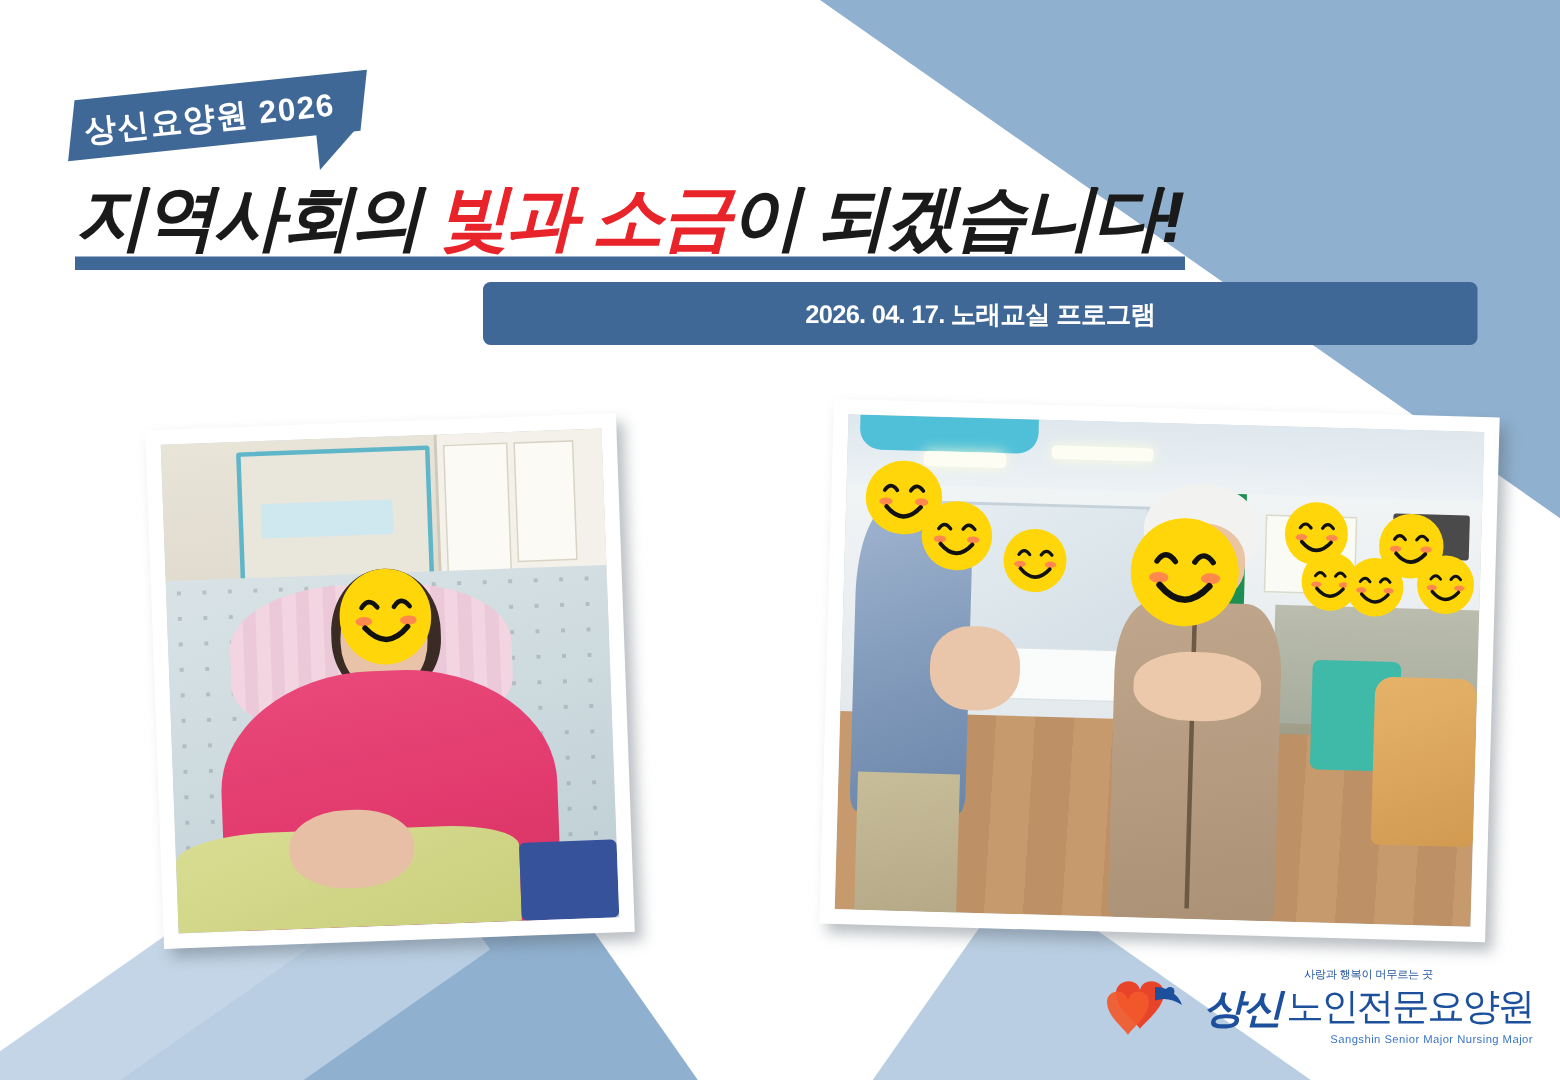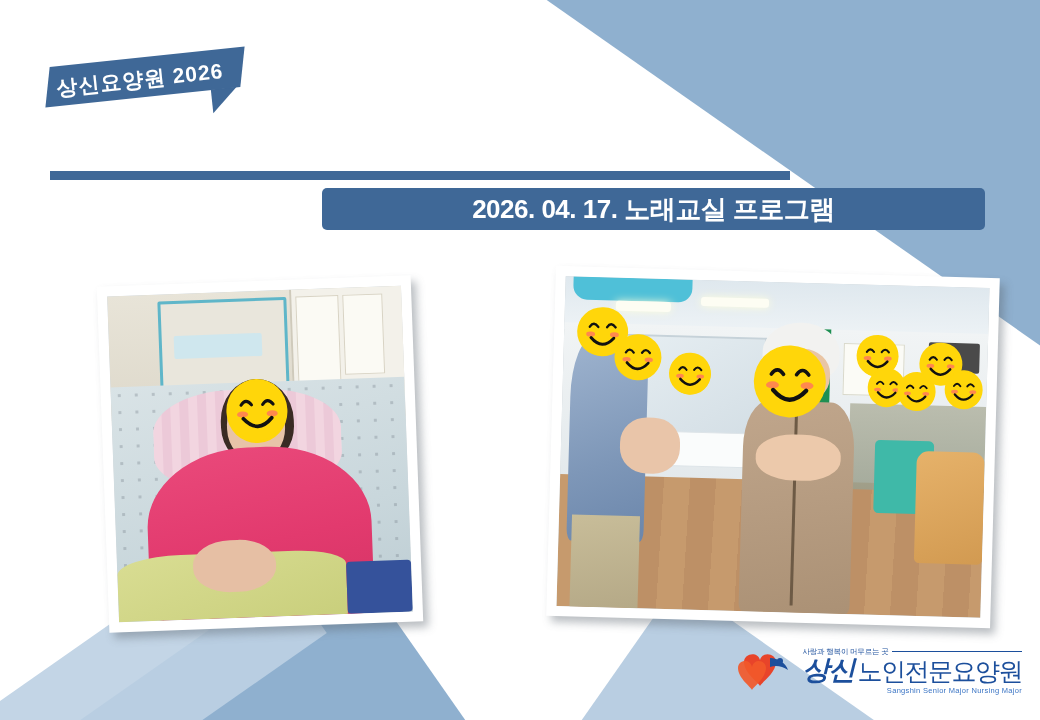--- a/index.html
+++ b/index.html
@@ -148,21 +148,21 @@
     width: 663px; height: 42px;
     background: #3f6897;
     border-radius: 5px;
     z-index: 6;
     display: flex;
     align-items: center;
     justify-content: center;
   }
   .subtitle-text {
     color: #ffffff;
-    font-size: 26px;
+    font-size: 17px;
     font-weight: bold;
     letter-spacing: -0.5px;
     white-space: nowrap;
   }
 
   
   .photo-frame {
     position: absolute;
     background: #ffffff;
     padding: 10px;
@@ -362,26 +362,26 @@
   
   .logo-block {
     position:absolute;
     right: 18px; bottom: 18px;
     height: 62px;
     display:flex; align-items:center; gap:7px;
     z-index: 9;
   }
   .logo-mark { position:relative; width:62px; height:46px; flex:none; }
   .logo-text-wrap { display:flex; flex-direction:column; line-height:1; }
-  .logo-tagline-row { display:flex; align-items:center; gap:4px; margin-bottom:2px; }
+  .logo-tagline-row { display:flex; align-items:center; gap:4px; margin-bottom:2px;flex-direction:column; }
   .logo-tagline {
     font-size:7.5px; color:#1c4f9c; white-space:nowrap; letter-spacing:-0.2px;
   }
   .logo-tagline-rule { flex:1; height:1px; background:#1c4f9c; min-width:58px; }
-  .logo-main-row { display:flex; align-items:flex-end; gap:3px; }
+  .logo-main-row { display:flex; align-items:flex-start; gap:3px; }
   .logo-sang {
     font-size:27px; font-weight:bold; color:#1c4f9c; letter-spacing:-1px;
     font-style:italic;
   }
   .logo-noin {
     font-size:25px; font-weight:normal; color:#1c4f9c; letter-spacing:-1.5px;
   }
   .logo-eng {
     font-size:7.5px; color:#3a74c4; letter-spacing:.3px; margin-top:3px;
     text-align:right; white-space:nowrap;
@@ -399,20 +399,23 @@
     <div class="stripe stripe-bl-light"></div>
     <div class="stripe stripe-bl-dark"></div>
     <div class="stripe stripe-bl-thin"></div>
     <div class="stripe stripe-br"></div>
   </div>
 
   <div class="tag-banner"></div>
   <div class="tag-tail"></div>
   <div class="tag-banner-text">상신요양원 2026</div>
 
+  <div class="main-title">
+    <span>지역사회의 </span><span class="hl">빛과 소금</span><span>이 되겠습니다!</span>
+  </div>
   <div class="title-underline"></div>
 
 
   <div class="subtitle-bar">
     <span class="subtitle-text">2026. 04. 17. 노래교실 프로그램</span>
   </div>
 
   <div class="photo-frame" id="photo-left">
     <div class="photo-inner">
       <div class="ph1-wall"></div>

